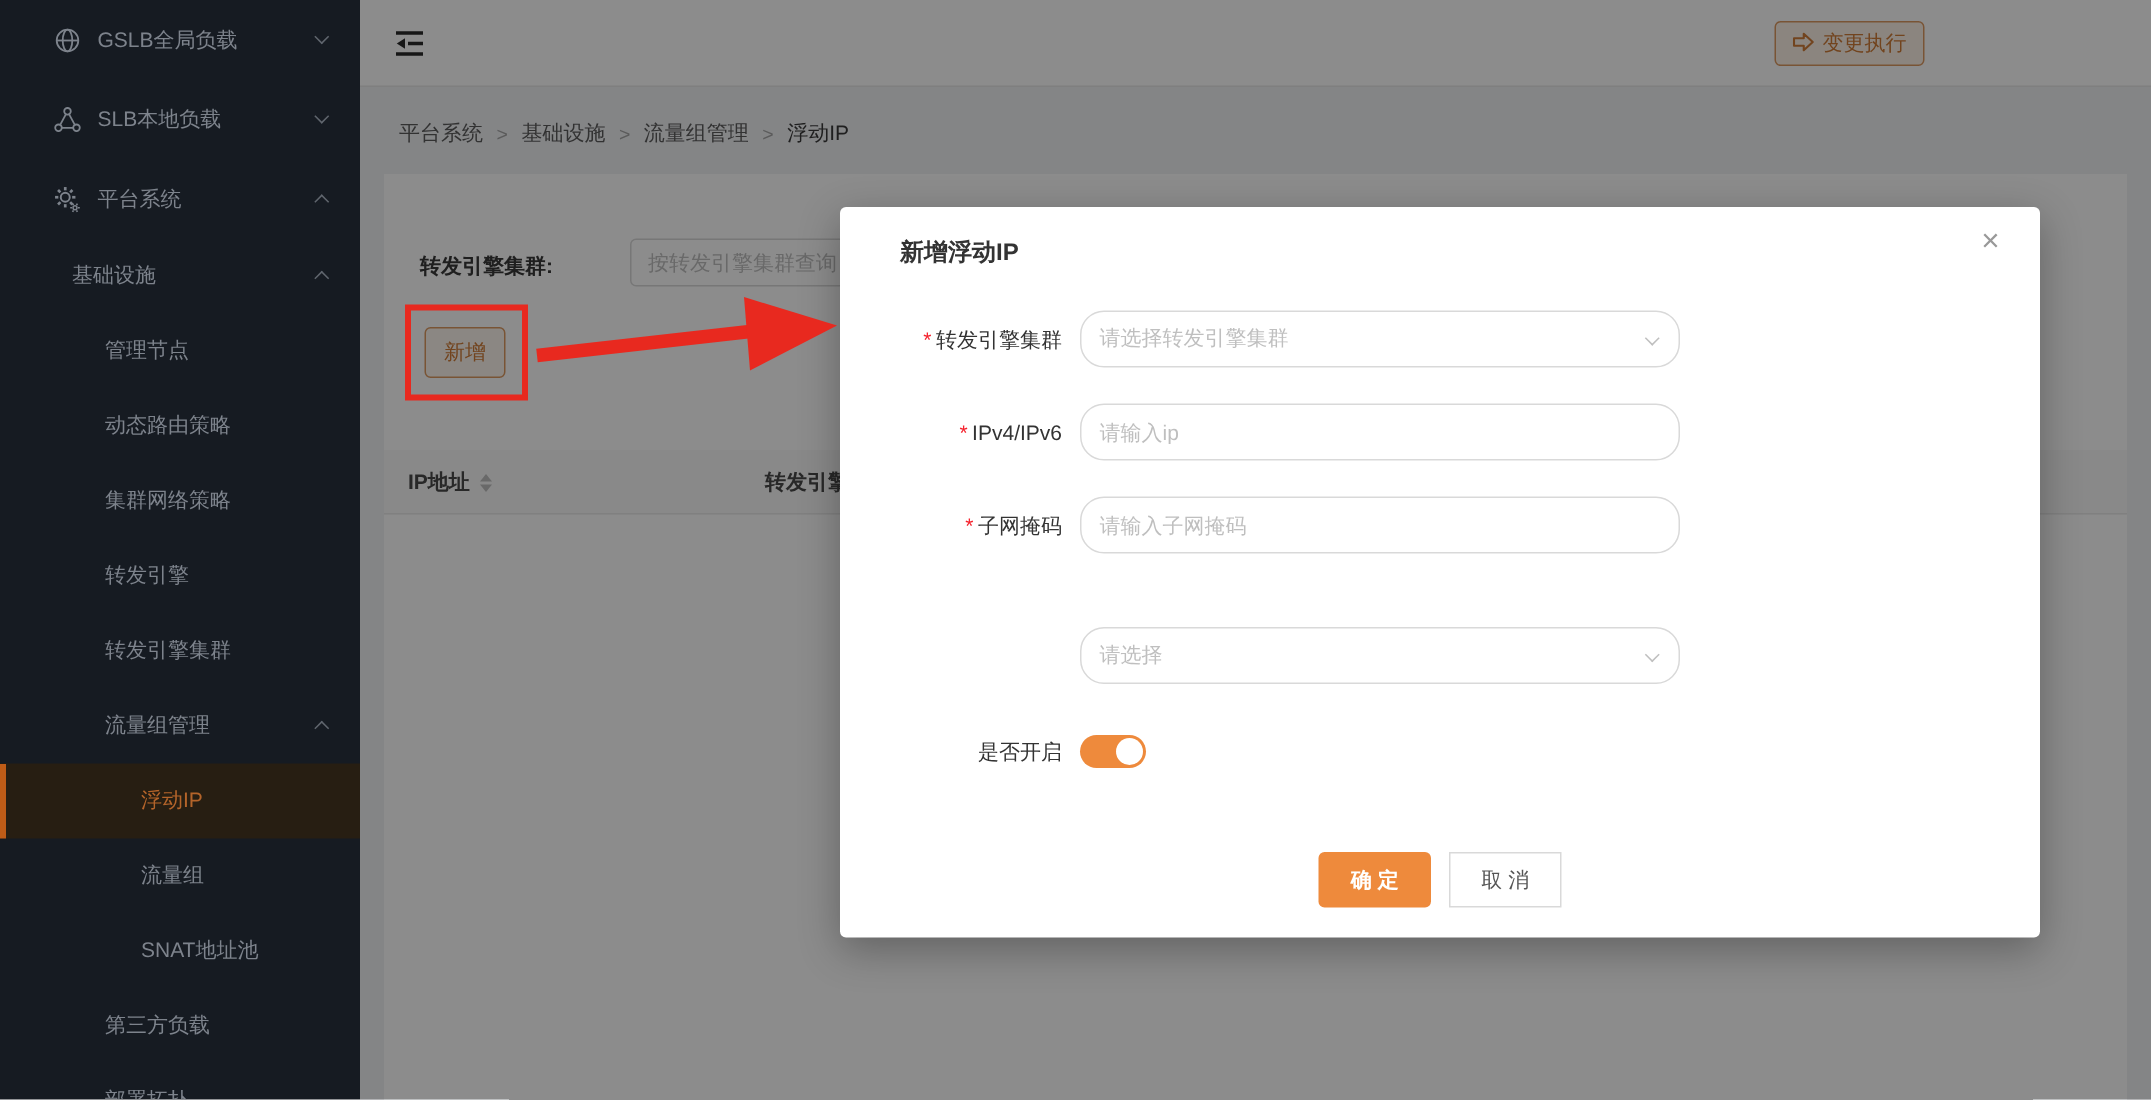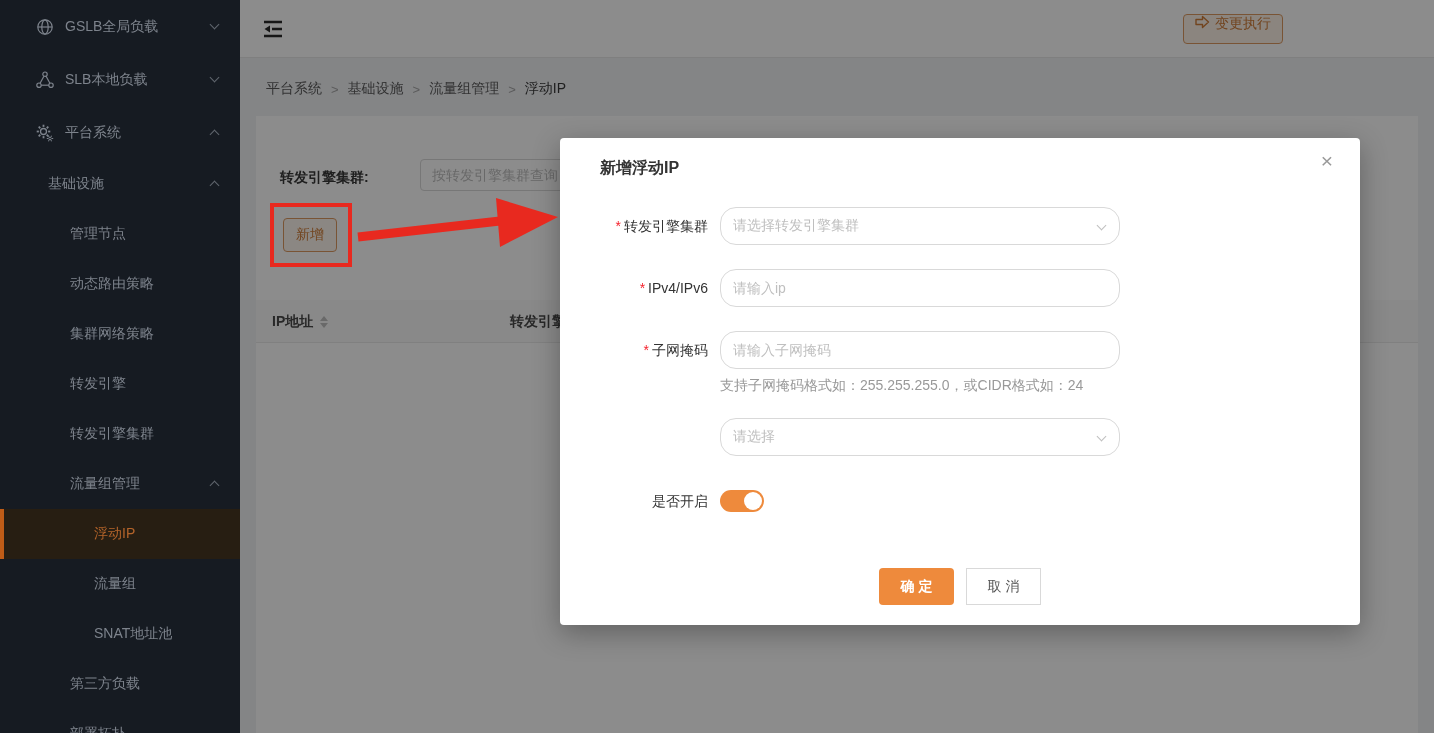--- a/index.html
+++ b/index.html
@@ -17,21 +17,21 @@
   .s-icon{width:18px;height:18px;flex:none;display:flex;align-items:center;justify-content:center;color:#7d838c}
   .chev-wrap{position:absolute;right:22px;top:50%;margin-top:-4px;color:#60666e}
   .chev{display:block;width:7px;height:7px;border-right:1.5px solid currentColor;border-bottom:1.5px solid currentColor}
   .chev.down{transform:rotate(45deg);margin-top:-2px}
   .chev.up{transform:rotate(225deg);margin-top:2px}
 
   
   .main{position:absolute;left:240px;top:0;width:1194px;height:733px;background:#f0f2f5}
   .topbar{position:relative;height:58px;background:#fff;border-bottom:1px solid #e8e8e8}
   .fold{position:absolute;left:22px;top:20px;width:22px;height:18px;cursor:pointer;color:#2b2b2b}
-  .change-btn{position:absolute;top:14px;right:151px;height:30px;padding:0 11px;display:flex;align-items:flex-start;gap:5px;background:#fdf3e8;border:1px solid #dd9a62;border-radius:4px;color:#cf7c38;font-size:14px;cursor:pointer}
+  .change-btn{position:absolute;top:14px;right:151px;height:30px;padding:0 11px;display:flex;align-items:center;gap:5px;background:#fdf3e8;border:1px solid #dd9a62;border-radius:4px;color:#cf7c38;font-size:14px;cursor:pointer}
   .breadcrumb{position:absolute;left:26px;top:80px;display:flex;align-items:center;gap:9px;font-size:14px;color:#5c5c5c}
   .bc-sep{color:#a6a6a6;font-size:13px}
   .bc-last{color:#3a3a3a}
 
   .card{position:absolute;left:16px;top:116px;width:1162px;height:617px;background:#fff}
   .f-label{position:absolute;left:24px;top:53px;font-size:14px;font-weight:bold;color:#3a3a3a}
   .f-input{position:absolute;left:164px;top:43px;width:230px;height:32px;border:1px solid #d9d9d9;border-radius:4px;padding:0 11px;font-size:14px;color:#333;outline:none}
   .add-btn{position:absolute;left:27px;top:102px;width:54px;height:34px;background:#fdf6ee;border:1px solid #dd9a62;border-radius:4px;color:#cf7c38;font-size:14px;cursor:pointer}
   .thead{position:absolute;left:0;top:184px;width:100%;height:43px;background:#fafafa;border-bottom:1px solid #e9e9e9}
   .th{position:absolute;top:0;height:43px;display:flex;align-items:center;gap:7px;font-size:14px;font-weight:bold;color:#4a4a4a}
@@ -243,21 +243,20 @@
         <input placeholder="请输入ip" style="">
       </span>
   </div>
 
   <div class="m-row r3">
     <span class="m-label"><span class="req">*</span><span>子网掩码</span></span>
     <span class="m-control">
         <input placeholder="请输入子网掩码" style="">
       </span>
   </div>
-  <div class="m-help">支持子网掩码格式如：255.255.255.0，或CIDR格式如：24</div>
 
   <div class="m-row r4">
     <span class="m-control">
       <span class="sel-ph">请选择</span>
       <span class="sel-chev">
           <i class="chev down"></i>
         </span>
     </span>
   </div>
 

